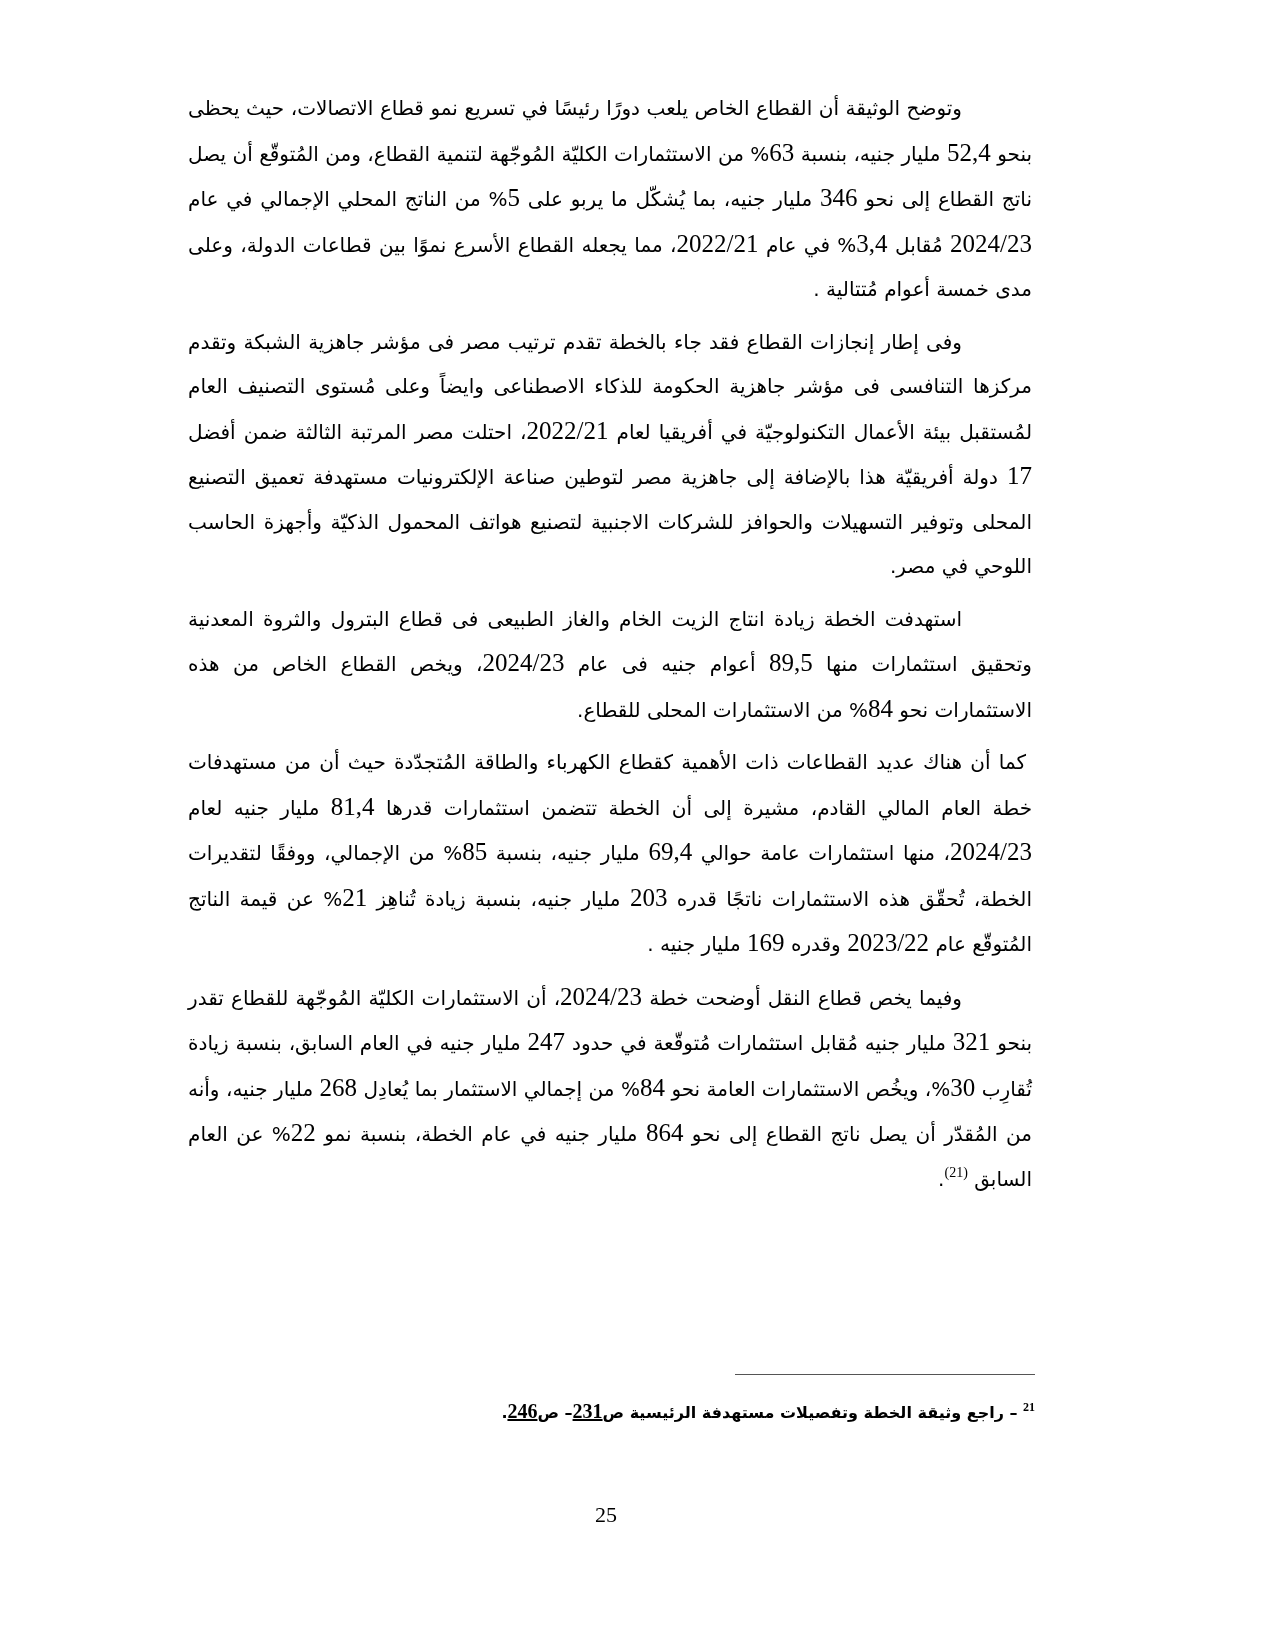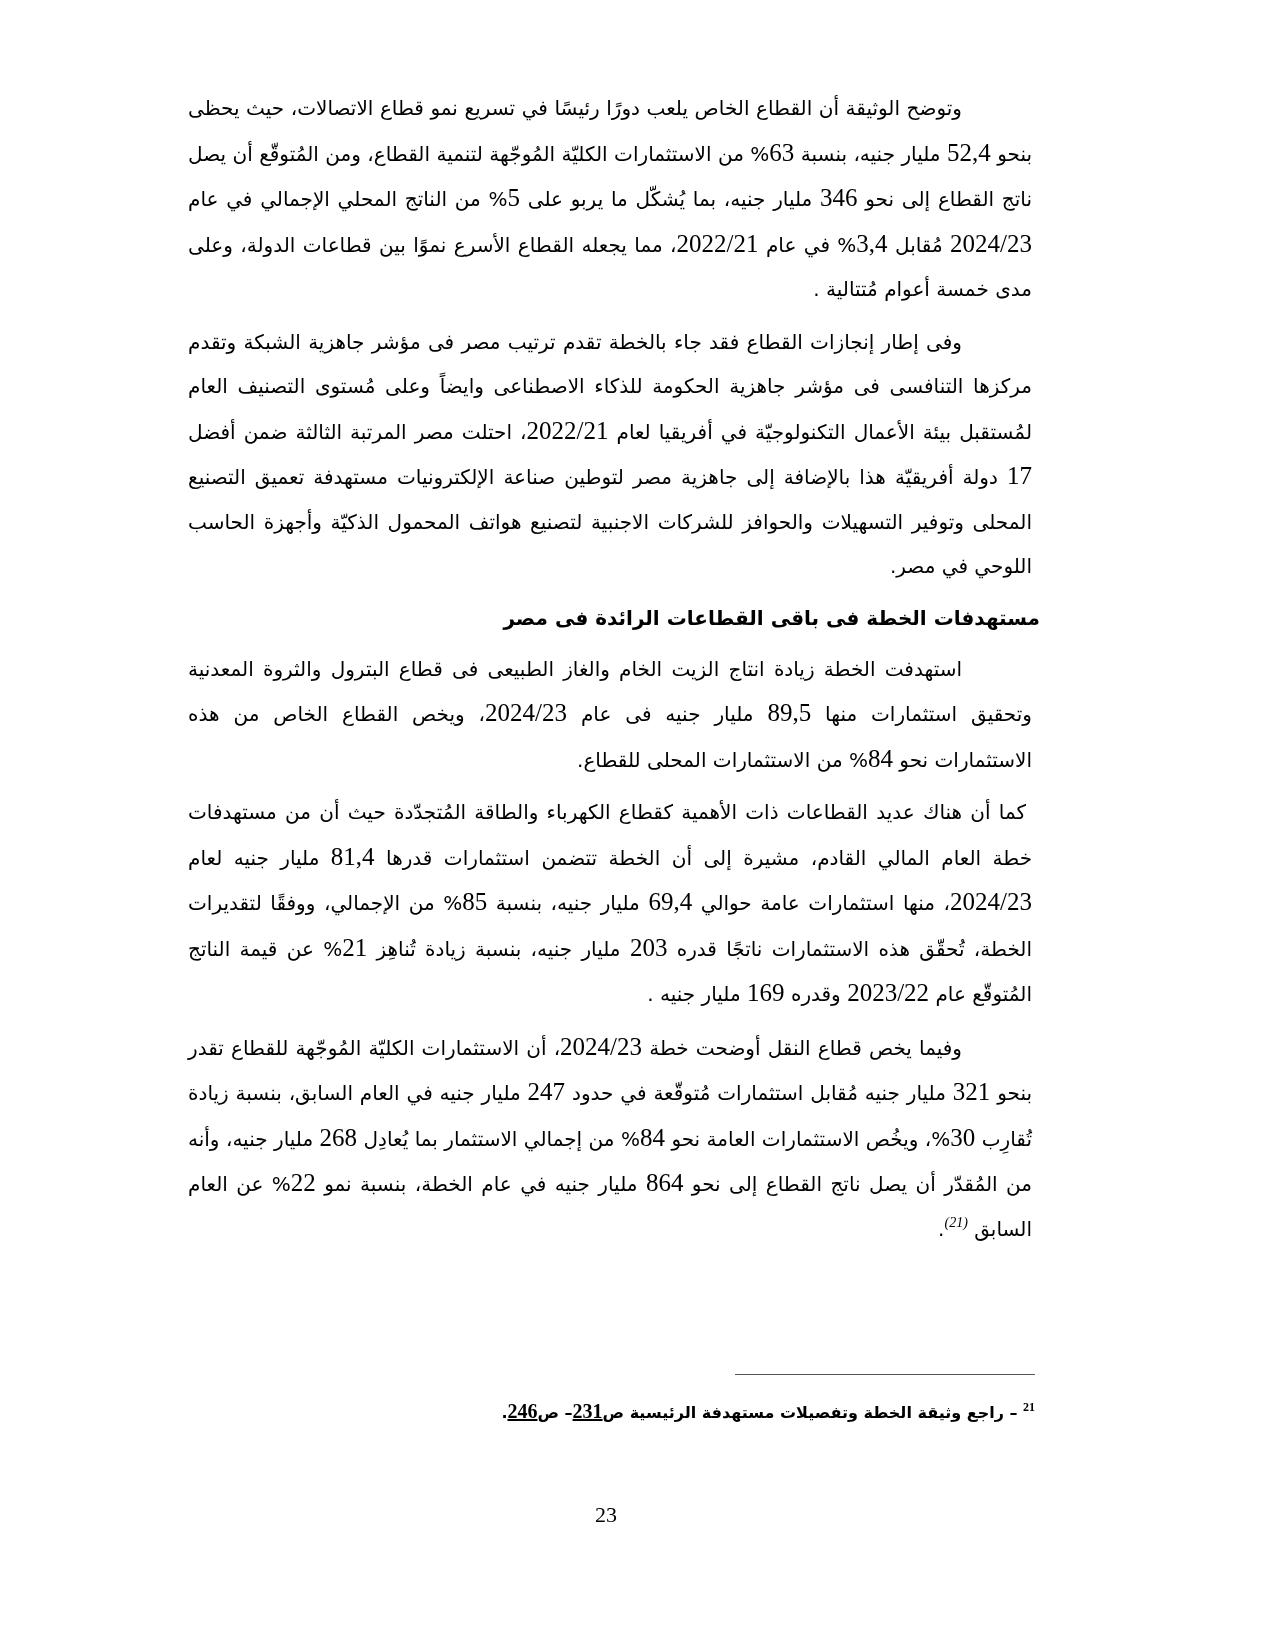--- a/index.html
+++ b/index.html
@@ -42,21 +42,20 @@
       font-weight: bold;
       font-size: 20px;
       text-align: right;
       line-height: 42px;
     }
     sup.ref {
       font-family: "Liberation Serif", serif;
       font-size: 14px;
       line-height: 0;
       vertical-align: 9px;
-      font-style: italic;
     }
     .footnote-rule {
       position: absolute;
       left: 735px;
       top: 1374px;
       width: 300px;
       height: 1px;
       background: #555555;
     }
     .footnote {
@@ -91,26 +90,25 @@
     }
   </style>
 </head>
 <body>
 
 <div class="page">
   <div id="paras-before">
       <p class="para"><span>وتوضح الوثيقة أن القطاع الخاص يلعب دورًا رئيسًا في تسريع نمو قطاع الاتصالات، حيث يحظى بنحو </span><span class="num">52,4</span><span> مليار جنيه، بنسبة </span><span class="num">63</span><span>% من الاستثمارات الكليّة المُوجّهة لتنمية القطاع، ومن المُتوقّع أن يصل ناتج القطاع إلى نحو </span><span class="num">346</span><span> مليار جنيه، بما يُشكّل ما يربو على </span><span class="num">5</span><span>% من الناتج المحلي الإجمالي في عام </span><span class="num">2024/23</span><span> مُقابل </span><span class="num">3,4</span><span>% في عام </span><span class="num">2022/21</span><span>، مما يجعله القطاع الأسرع نموًا بين قطاعات الدولة، وعلى مدى خمسة أعوام مُتتالية .</span></p>
       <p class="para"><span>وفى إطار إنجازات القطاع فقد جاء بالخطة تقدم ترتيب مصر فى مؤشر جاهزية الشبكة وتقدم مركزها التنافسى فى مؤشر جاهزية الحكومة للذكاء الاصطناعى وايضاً وعلى مُستوى التصنيف العام لمُستقبل بيئة الأعمال التكنولوجيّة في أفريقيا لعام </span><span class="num">2022/21</span><span>، احتلت مصر المرتبة الثالثة ضمن أفضل </span><span class="num">17</span><span> دولة أفريقيّة هذا بالإضافة إلى جاهزية مصر لتوطين صناعة الإلكترونيات مستهدفة تعميق التصنيع المحلى وتوفير التسهيلات والحوافز للشركات الاجنبية لتصنيع هواتف المحمول الذكيّة وأجهزة الحاسب اللوحي في مصر.</span></p>
     </div>
-  <p class="heading">مستهدفات الخطة فى باقى القطاعات الرائدة فى مصر</p>
   <div id="paras-after">
-      <p class="para"><span>استهدفت الخطة زيادة انتاج الزيت الخام والغاز الطبيعى فى قطاع البترول والثروة المعدنية وتحقيق استثمارات منها </span><span class="num">89,5</span><span> مليار جنيه فى عام </span><span class="num">2024/23</span><span>، ويخص القطاع الخاص من هذه الاستثمارات نحو </span><span class="num">84</span><span>% من الاستثمارات المحلى للقطاع.</span></p>
+      <p class="para"><span>استهدفت الخطة زيادة انتاج الزيت الخام والغاز الطبيعى فى قطاع البترول والثروة المعدنية وتحقيق استثمارات منها </span><span class="num">89,5</span><span> أعوام جنيه فى عام </span><span class="num">2024/23</span><span>، ويخص القطاع الخاص من هذه الاستثمارات نحو </span><span class="num">84</span><span>% من الاستثمارات المحلى للقطاع.</span></p>
       <p class="para no-indent"><span>كما أن هناك عديد القطاعات ذات الأهمية كقطاع الكهرباء والطاقة المُتجدّدة حيث أن من مستهدفات خطة العام المالي القادم، مشيرة إلى أن الخطة تتضمن استثمارات قدرها </span><span class="num">81,4</span><span> مليار جنيه لعام </span><span class="num">2024/23</span><span>، منها استثمارات عامة حوالي </span><span class="num">69,4</span><span> مليار جنيه، بنسبة </span><span class="num">85</span><span>% من الإجمالي، ووفقًا لتقديرات الخطة، تُحقّق هذه الاستثمارات ناتجًا قدره </span><span class="num">203</span><span> مليار جنيه، بنسبة زيادة تُناهِز </span><span class="num">21</span><span>% عن قيمة الناتج المُتوقّع عام </span><span class="num">2023/22</span><span> وقدره </span><span class="num">169</span><span> مليار جنيه .</span></p>
       <p class="para"><span>وفيما يخص قطاع النقل أوضحت خطة </span><span class="num">2024/23</span><span>، أن الاستثمارات الكليّة المُوجّهة للقطاع تقدر بنحو </span><span class="num">321</span><span> مليار جنيه مُقابل استثمارات مُتوقّعة في حدود </span><span class="num">247</span><span> مليار جنيه في العام السابق، بنسبة زيادة تُقارِب </span><span class="num">30</span><span>%، ويخُص الاستثمارات العامة نحو </span><span class="num">84</span><span>% من إجمالي الاستثمار بما يُعادِل </span><span class="num">268</span><span> مليار جنيه، وأنه من المُقدّر أن يصل ناتج القطاع إلى نحو </span><span class="num">864</span><span> مليار جنيه في عام الخطة، بنسبة نمو </span><span class="num">22</span><span>% عن العام السابق </span><sup class="ref">(21)</sup><span>.</span></p>
     </div>
 </div>
 
 <div class="footnote-rule"></div>
 <div class="footnote">
   <span class="fn-num">21</span><span> – راجع وثيقة الخطة وتفصيلات مستهدفة الرئيسية ص</span><span class="fn-pg">231</span><span>– ص</span><span class="fn-pg">246</span><span>.</span>
 </div>
 
-<div class="page-number">23</div>
+<div class="page-number">25</div>
 
 </body></html>

